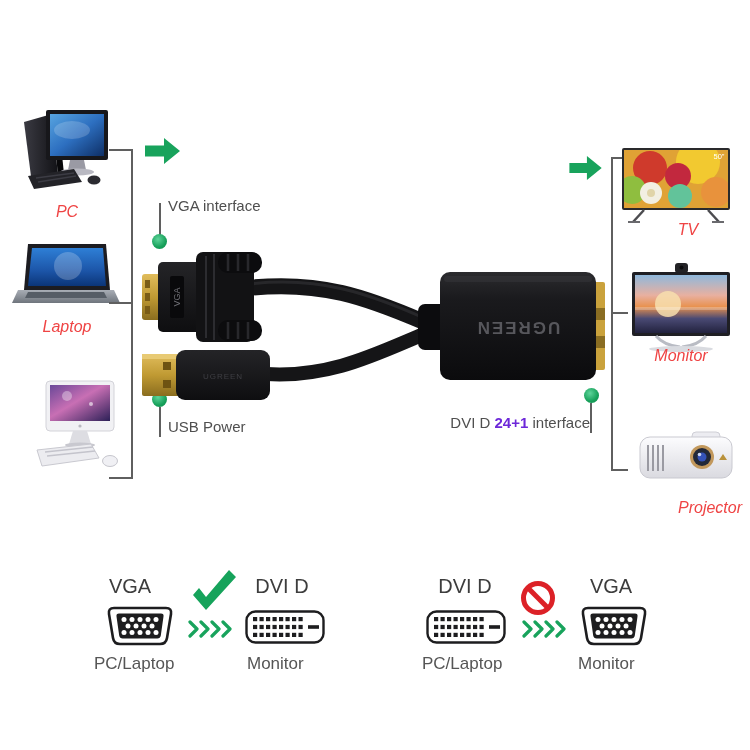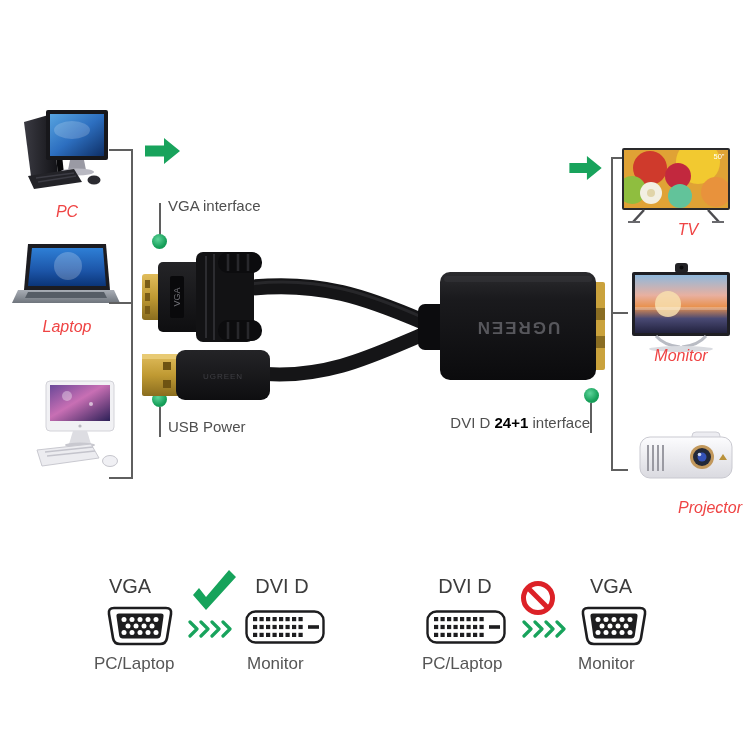--- a/index.html
+++ b/index.html
@@ -8,21 +8,21 @@
     font-family:"Liberation Sans",sans-serif;color:#4a4a4a;
   }
   .abs{position:absolute;}
   .lbl{position:absolute;font-size:16px;color:#ef4444;text-align:center;white-space:nowrap;font-style:italic;}
   .callout{position:absolute;font-size:15px;color:#4f4f4f;white-space:nowrap;}
   .line{position:absolute;background:#5f5f5f;}
   .dot{position:absolute;width:15px;height:15px;border-radius:50%;
        background:radial-gradient(circle at 40% 35%, #5ed49a, #17a05a 60%, #0f8c4c);}
   .title{position:absolute;font-size:20px;color:#3d3d3d;font-weight:500;text-align:center;white-space:nowrap;}
   .sub{position:absolute;font-size:17px;color:#555;text-align:left;white-space:nowrap;}
-  .boldpart{font-weight:700;color:#000000;}
+  .boldpart{font-weight:700;color:#6d28d9;}
 </style>
 </head>
 <body>
 
 <div class="canvas">
 
   <svg class="abs" style="left:12px;top:104px;" width="100" height="90" viewBox="0 0 100 90">
     <defs>
       <linearGradient id="towerG" x1="0" y1="0" x2="1" y2="0">
         <stop offset="0" stop-color="#3a3a42"></stop>

